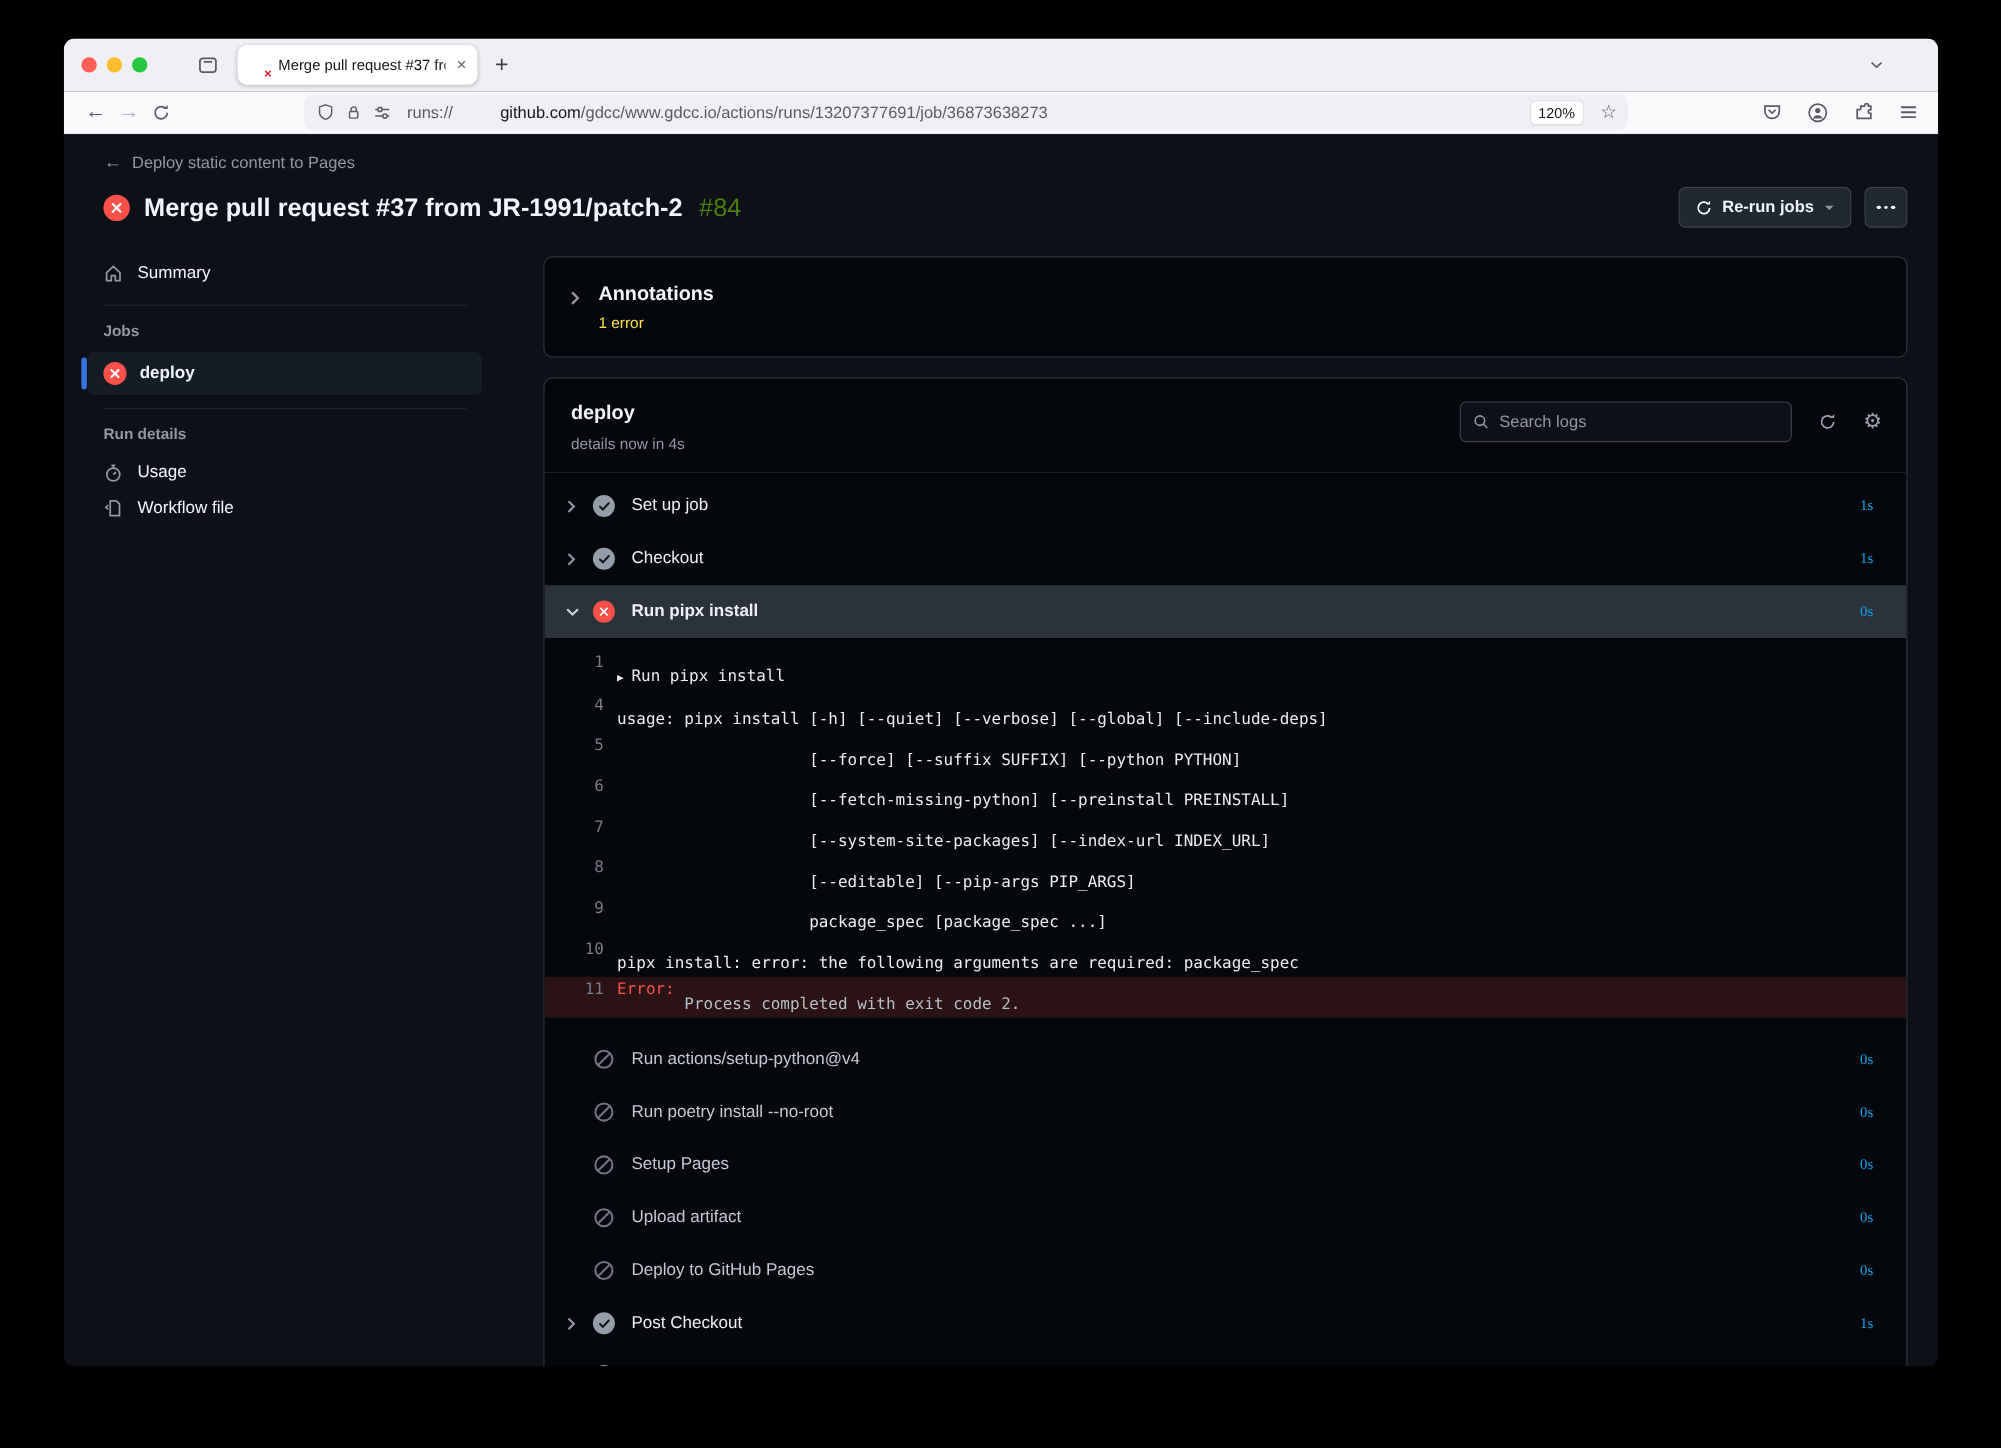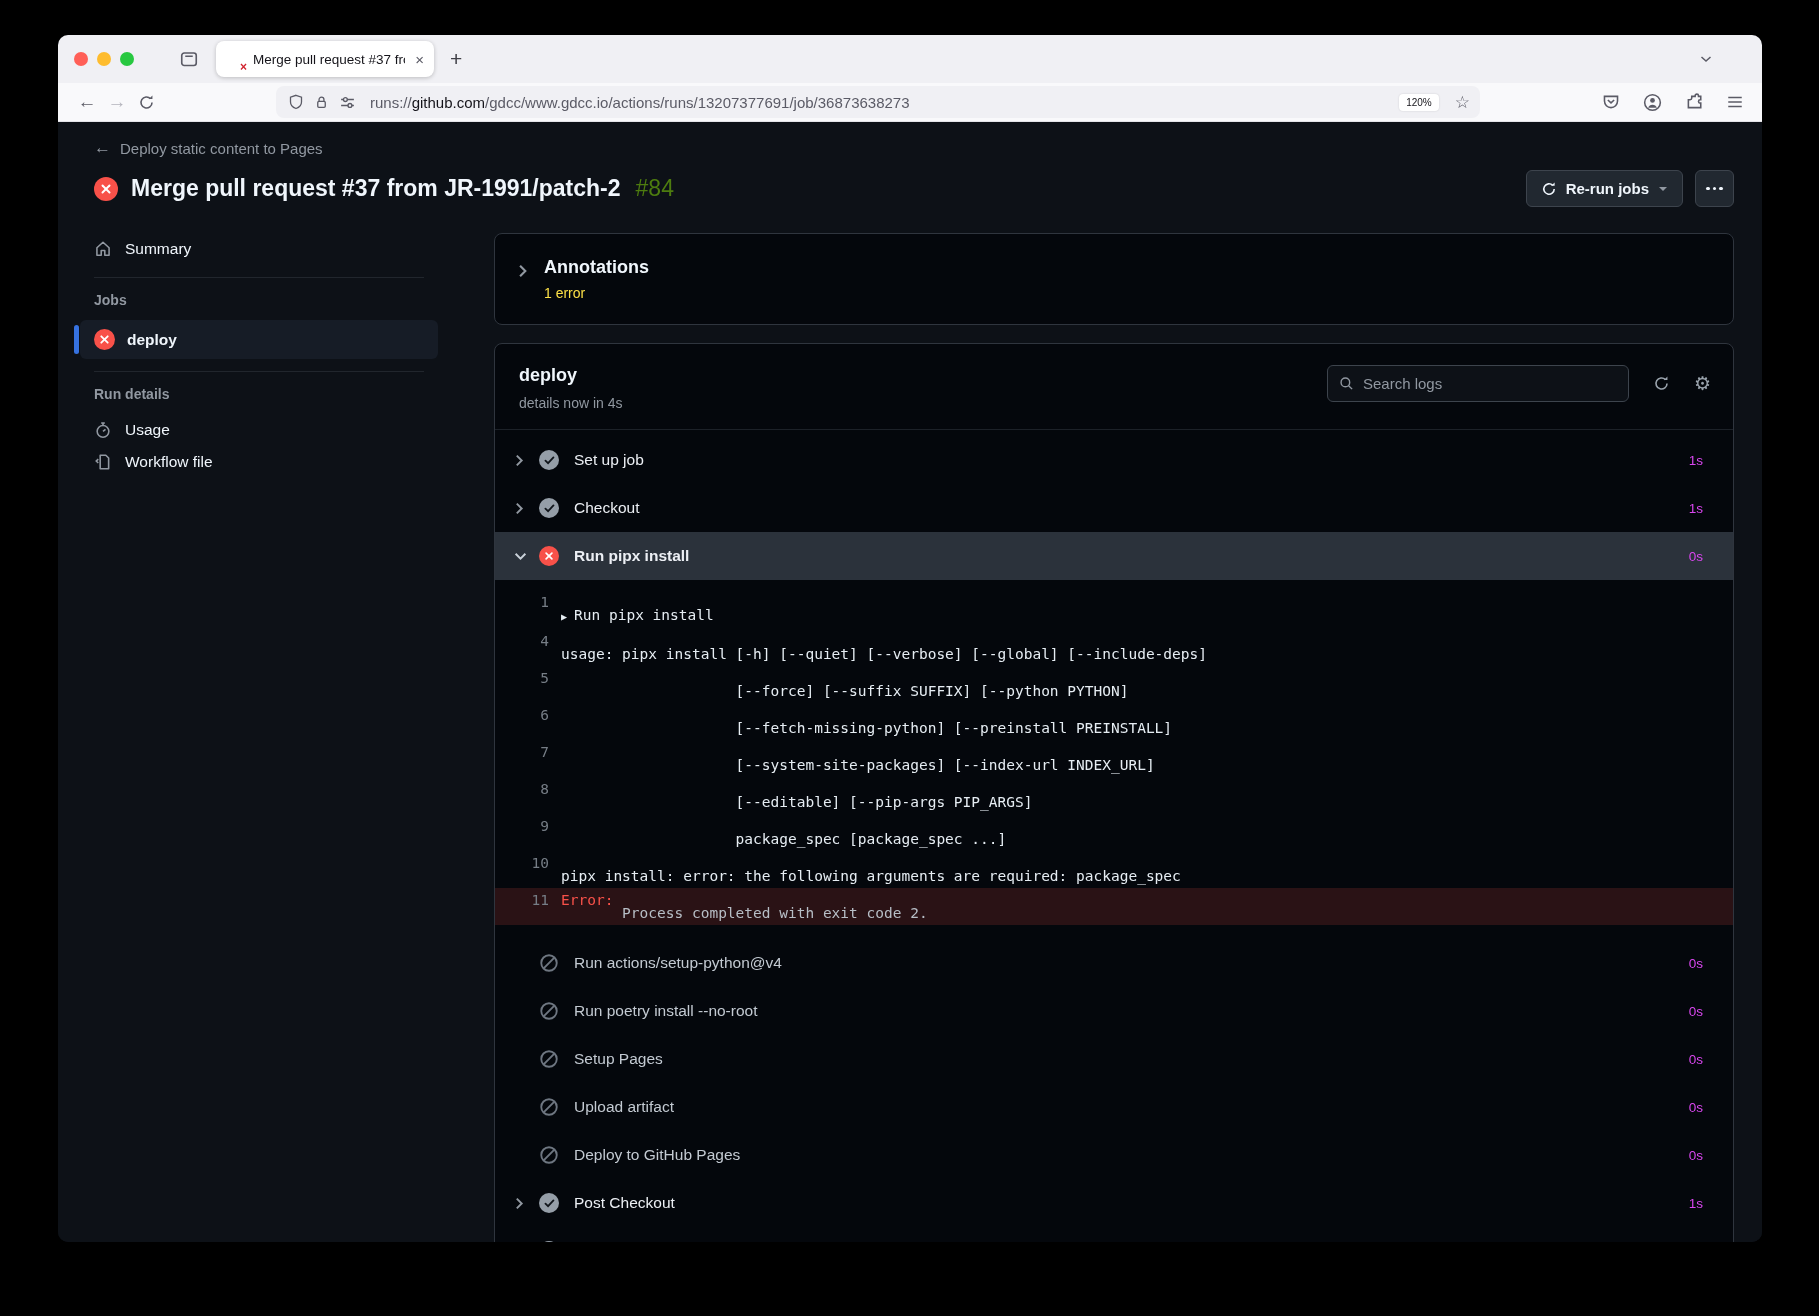--- a/index.html
+++ b/index.html
@@ -20,22 +20,22 @@
   .tab-title { font-size:13.5px; color:#15141a; white-space:nowrap; overflow:hidden; flex:1; }
   .tab-close { color:#5b5b66; font-size:15px; cursor:default; padding:0 2px; }
   .newtab { font-size:21px; color:#3f3f46; margin-left:16px; font-weight:400; }
   .tabs-chevron { margin-left:auto; margin-right:30px; }
 
   .navbar { height:39px; background:#f9f9fb; display:flex; align-items:center; padding:0 18px 0 14px; flex-shrink:0; border-bottom:1px solid #e3e3e8; }
   .navbtn { color:#5b5b66; font-size:19px; width:30px; text-align:center; }
   .navbtn.dis { color:#b4b4bc; }
   .urlbar { margin-left:108px; width:1204px; height:32px; background:#f0f0f4; border-radius:8px; display:flex; align-items:center; padding:0 8px 0 12px; gap:10px; }
   .url-text { font-size:15px; color:#5b5b66; white-space:nowrap; overflow:hidden; flex:1; margin-left:4px; }
-  .url-text b { color:#15141a; font-weight:400; }
-  .zoom-badge { background:#fff; border-radius:4px; font-size:10px; color:#15141a; padding:3px 7px; box-shadow:0 0 2px rgba(0,0,0,.15); }
+  .url-text b { color:#15141a; font-weight:400;margin-left:43px; }
+  .zoom-badge { background:#fff; border-radius:4px; font-size:13px; color:#15141a; padding:3px 7px; box-shadow:0 0 2px rgba(0,0,0,.15); }
   .star { font-size:17px; color:#5b5b66; margin:0 2px 0 6px; }
   .chrome-right { margin-left:auto; display:flex; align-items:center; gap:23px; }
 
   
   .content { flex:1; background:#0d1117; overflow:hidden; padding:16px 28px 0 36px; color:#f0f6fc; }
   .breadcrumb { display:flex; align-items:center; gap:9px; color:#9198a1; font-size:15px; }
   .crumb-arrow { font-size:17px; }
   .title-row { display:flex; align-items:center; margin-top:12px; gap:13px; }
   .fail-circle { border-radius:50%; background:#f85149; display:flex; align-items:center; justify-content:center; flex-shrink:0; }
   .fail-circle.big { width:24px; height:24px; }
@@ -75,21 +75,21 @@
   .steps-divider { border:none; border-top:1px solid #1c2128; }
 
   .steps { padding:6px 0 26px 0; }
   .step-row { height:48px; display:flex; align-items:center; padding:0 30px 0 19px; }
   .step-row.expanded { background:#2b323b; }
   .chev { width:14px; display:flex; flex-shrink:0; }
   .step-icon { margin-left:11px; flex-shrink:0; display:flex; }
   .ok-circle { width:20px; height:20px; border-radius:50%; background:#959ea8; display:flex; align-items:center; justify-content:center; }
   .step-label { margin-left:15px; font-size:15.5px; color:#eceff4; }
   .step-row.skipped .step-label { color:#c3cad2; }
-  .step-dur { margin-left:auto; font-family:Liberation Sans, sans-serif; font-size:13.5px; color:#d946ef; }
+  .step-dur { margin-left:auto; font-family:Liberation Serif, serif; font-size:13.5px; color:#0ea5e9; }
 
   .log { padding:10px 0 14px 0; font-family:"DejaVu Sans Mono",monospace; font-size:14.5px; line-height:24px; }
   .log-row { display:flex; }
   .log-num { width:54px; text-align:right; color:#767d86; flex-shrink:0; white-space:pre; }
   .log-text { margin-left:12px; white-space:pre; color:#e6edf3;margin-top:13px; }
   .log-group-marker { color:#e6edf3; font-size:10px; margin-right:7px; }
   .log-row.error { background:#2a1215; }
   .log-row.error .log-prefix { color:#f85149; font-weight:400; white-space:pre; margin-left:12px; }
   .log-row.error .log-text { margin-left:0; color:#b7bec6; }
   svg { display:block; }

